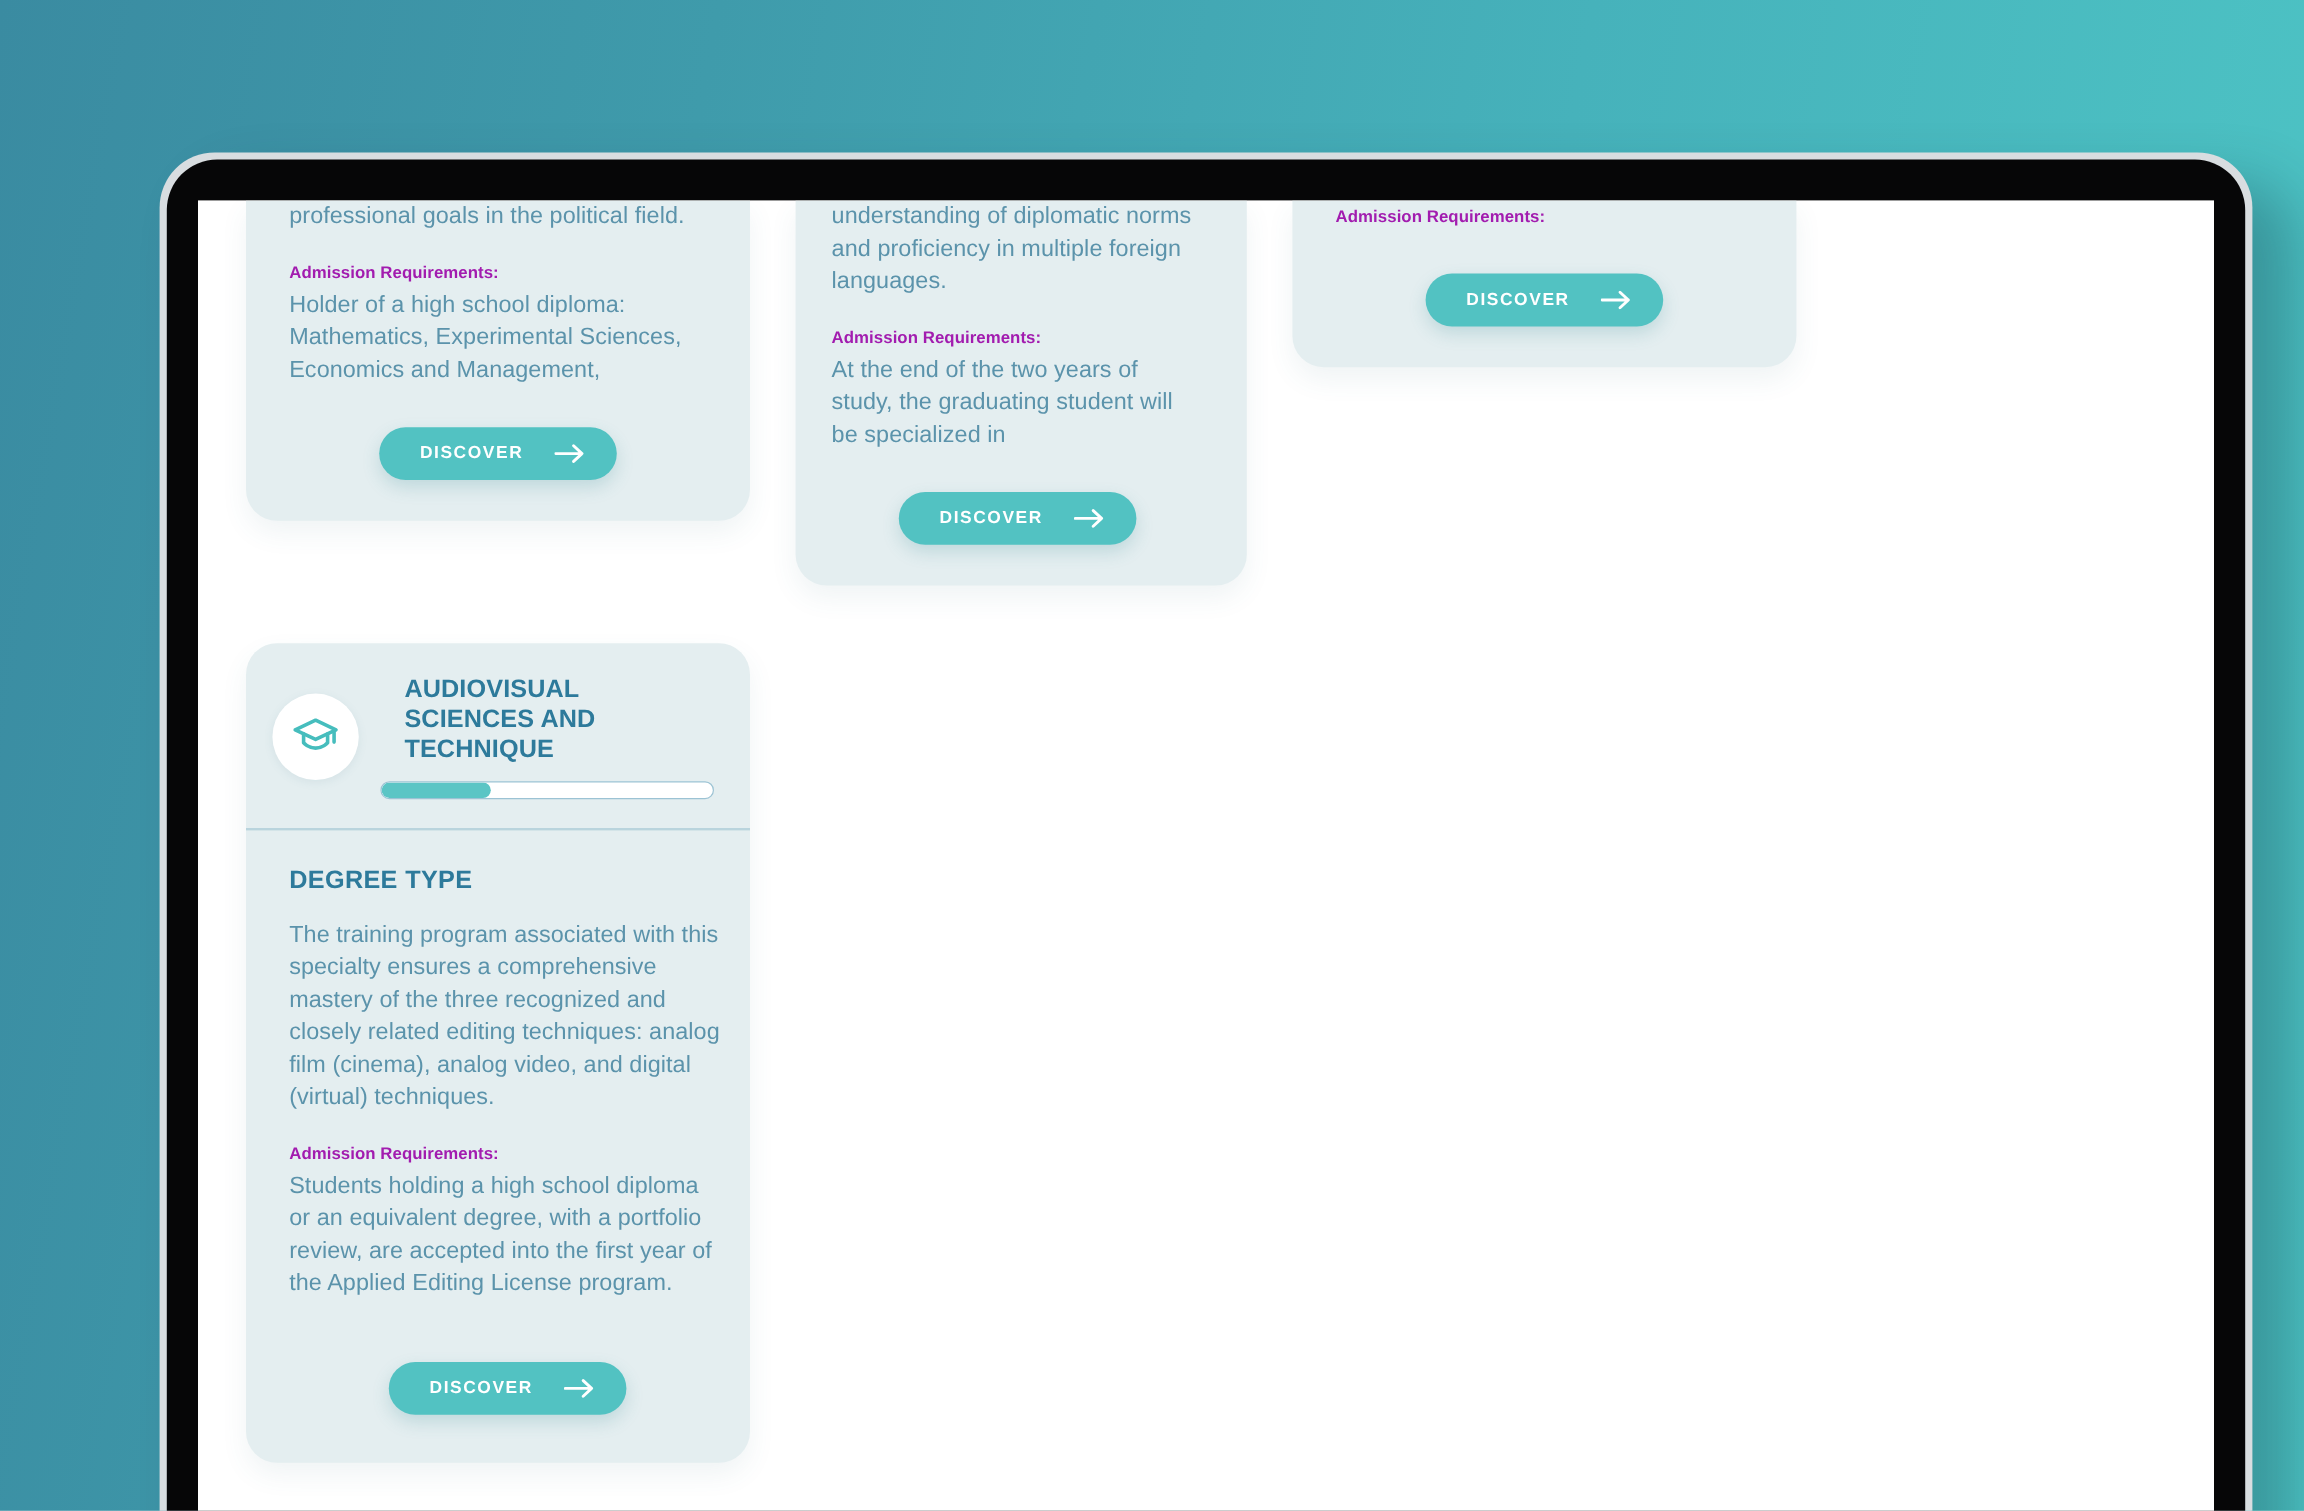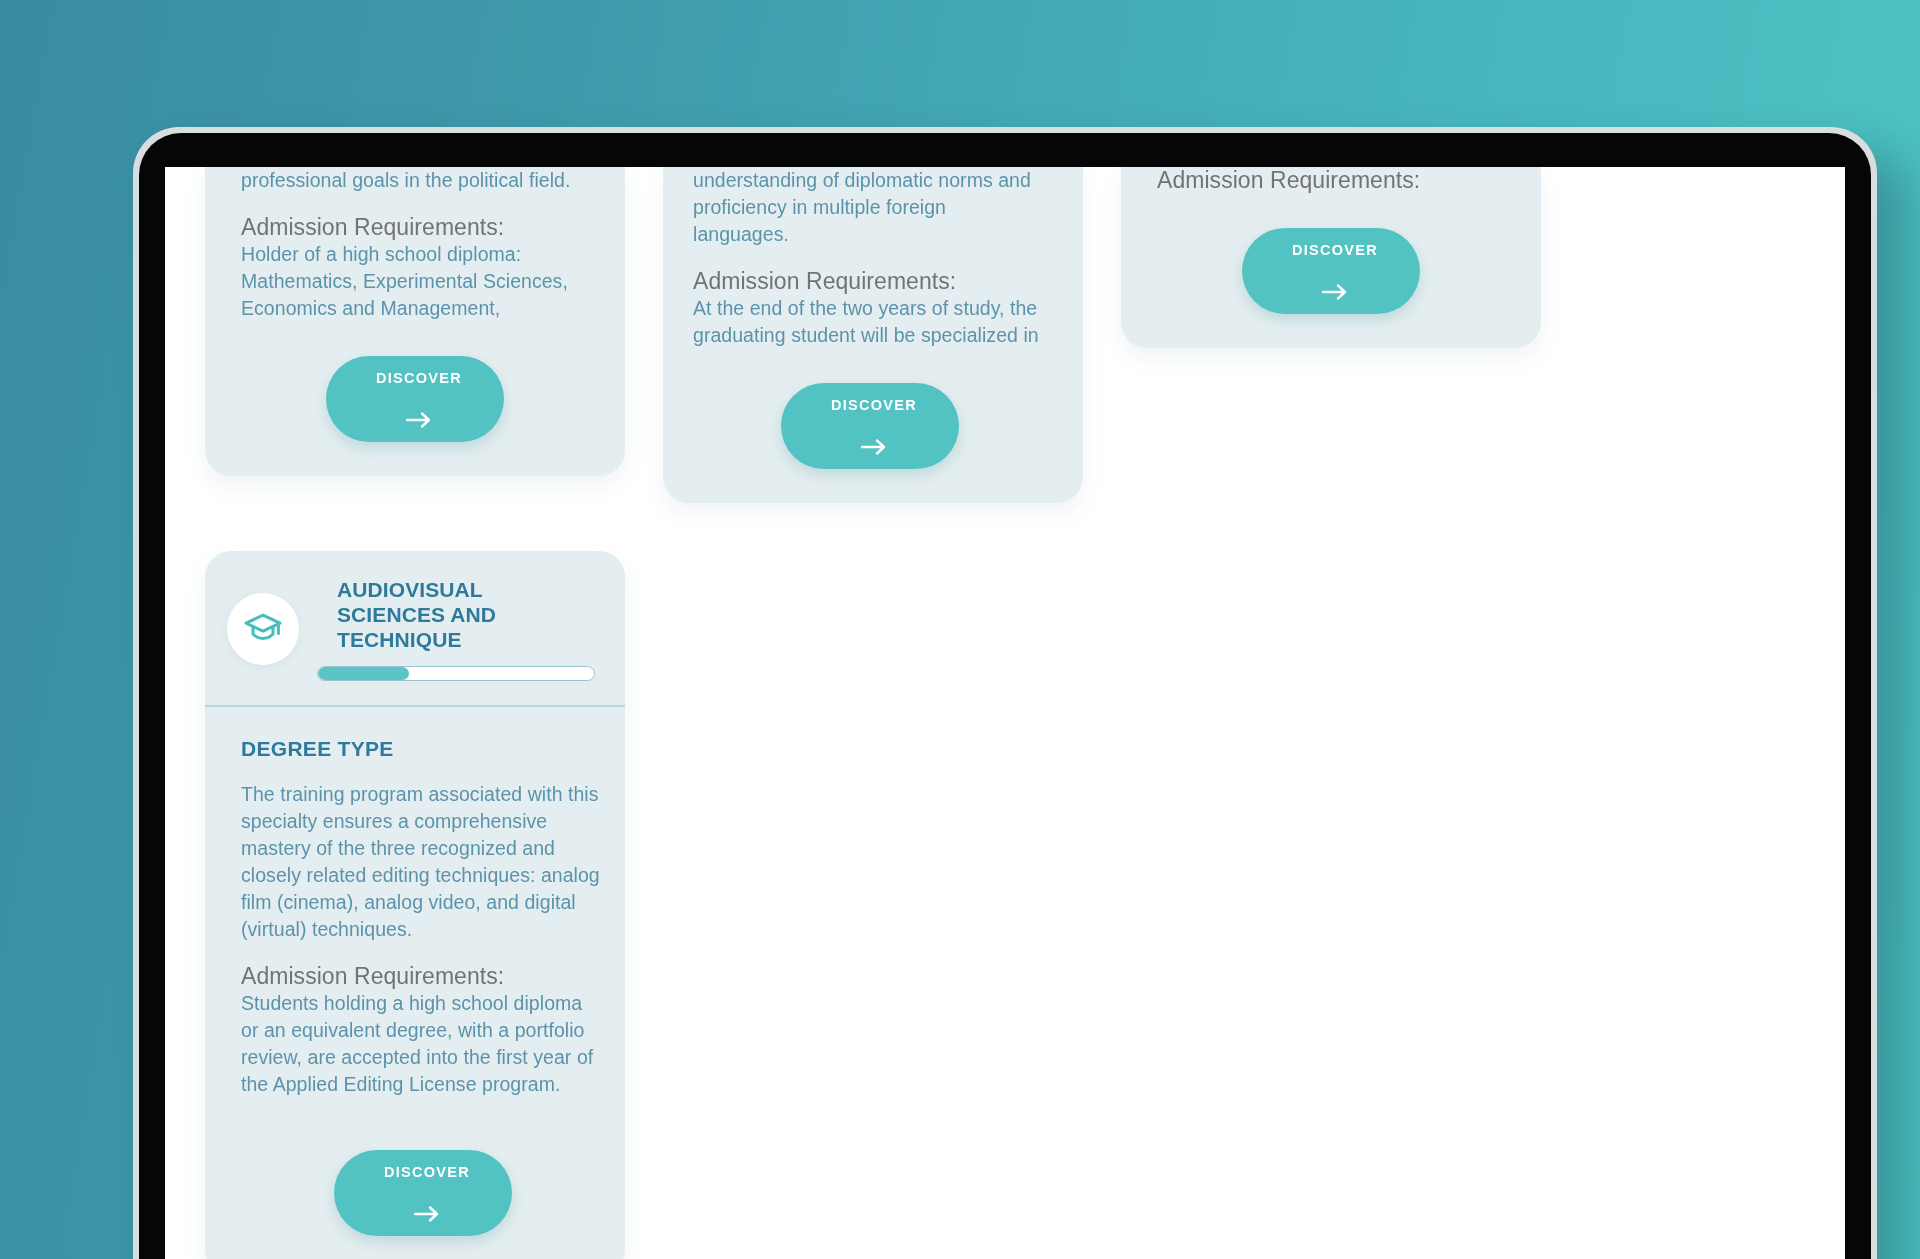--- a/index.html
+++ b/index.html
@@ -63,36 +63,36 @@
     position: relative;
     box-shadow: 0 10px 22px rgba(60, 110, 125, 0.08);
   }
 
   
   .card-top {
     width: 420px;
     border-radius: 0 0 26px 26px;
     padding: 0 36px 34px 36px;
   }
-  .card-top.w2 { width: 420px; padding-left: 30px; }
+  .card-top.w2 { width: 376px; padding-left: 30px; }
   .card-top.w3 { width: 420px; }
 
   .card-body-text {
     color: #5b93ab;
     font-size: 19.5px;
     line-height: 27px;
     letter-spacing: 0.05px;
   }
   .card-body-text p { margin: 0; }
   .gap-block { height: 20px; }
 
   .req-label {
-    color: #737373;
-    font-weight: normal;
-    font-size: 23px;
+    color: #a21caf;
+    font-weight: bold;
+    font-size: 14px;
     line-height: 27px;
   }
 
   .btn-wrap {
     display: flex;
     justify-content: center;
     margin-top: 34px;
   }
 
   .discover-btn {
@@ -105,21 +105,20 @@
     border: none;
     border-radius: 999px;
     padding: 14px 26px 14px 34px;
     font-family: "Liberation Sans", sans-serif;
     font-size: 14.5px;
     font-weight: bold;
     letter-spacing: 1.3px;
     cursor: pointer;
     box-shadow: 0 6px 14px rgba(60, 140, 150, 0.22);
     min-width: 178px;
-    flex-direction: column;
   }
   .arrow-icon { display: inline-flex; align-items: center; }
 
   
   .featured-row {
     margin-top: 48px;
     display: flex;
   }
   .card-featured {
     width: 420px;

